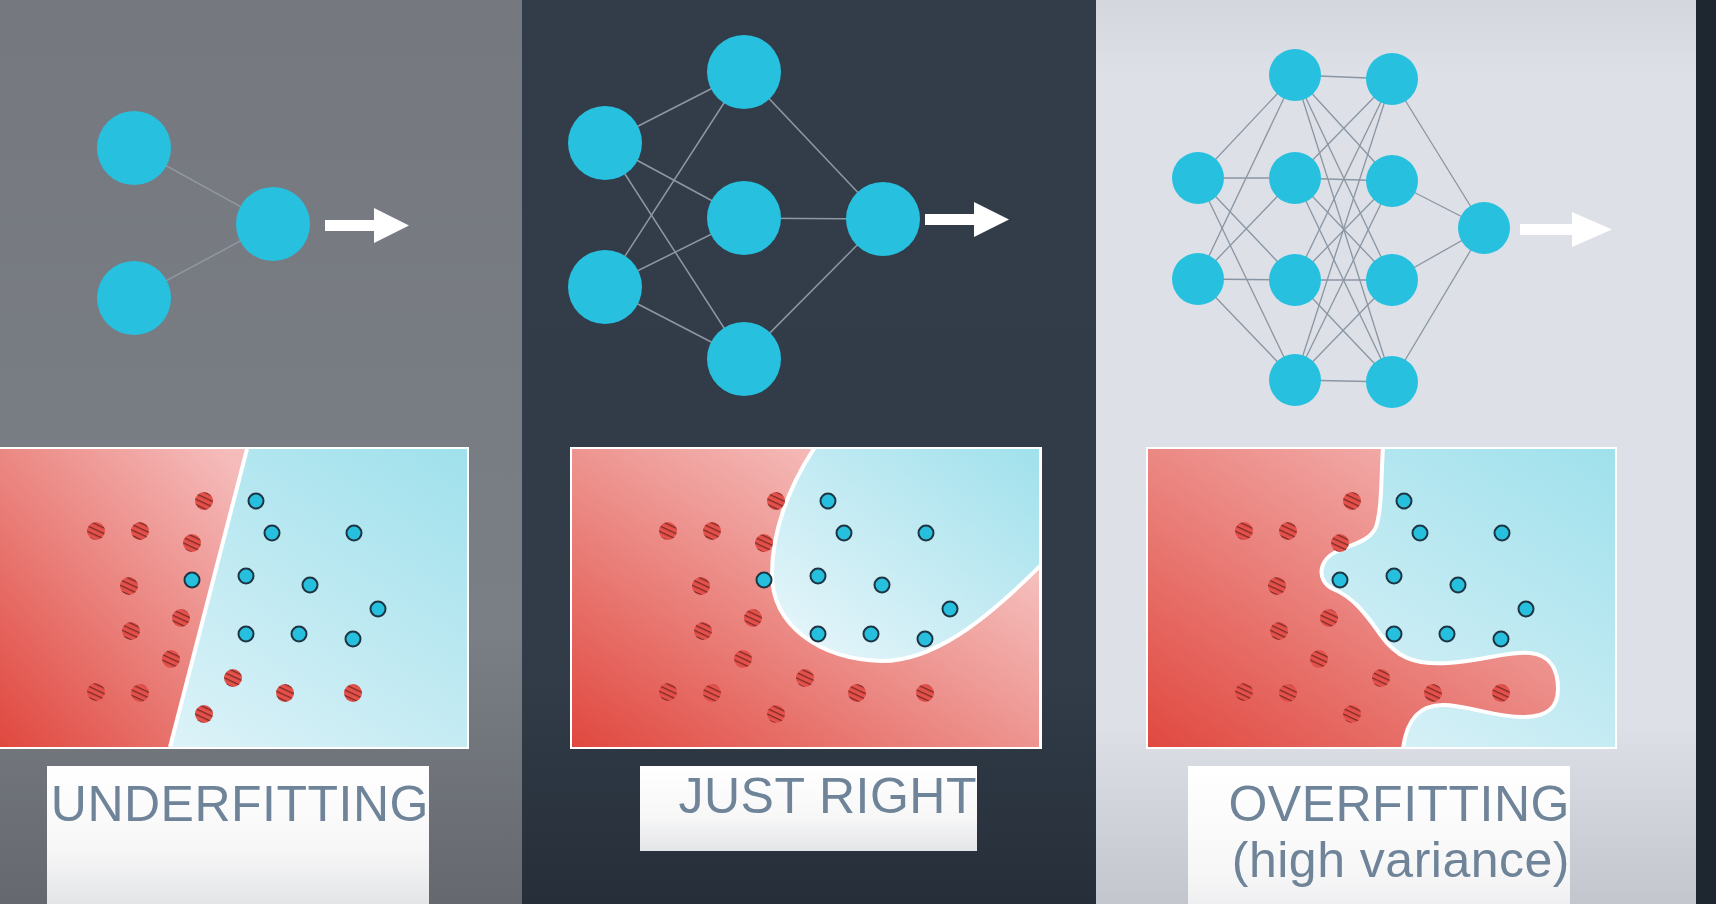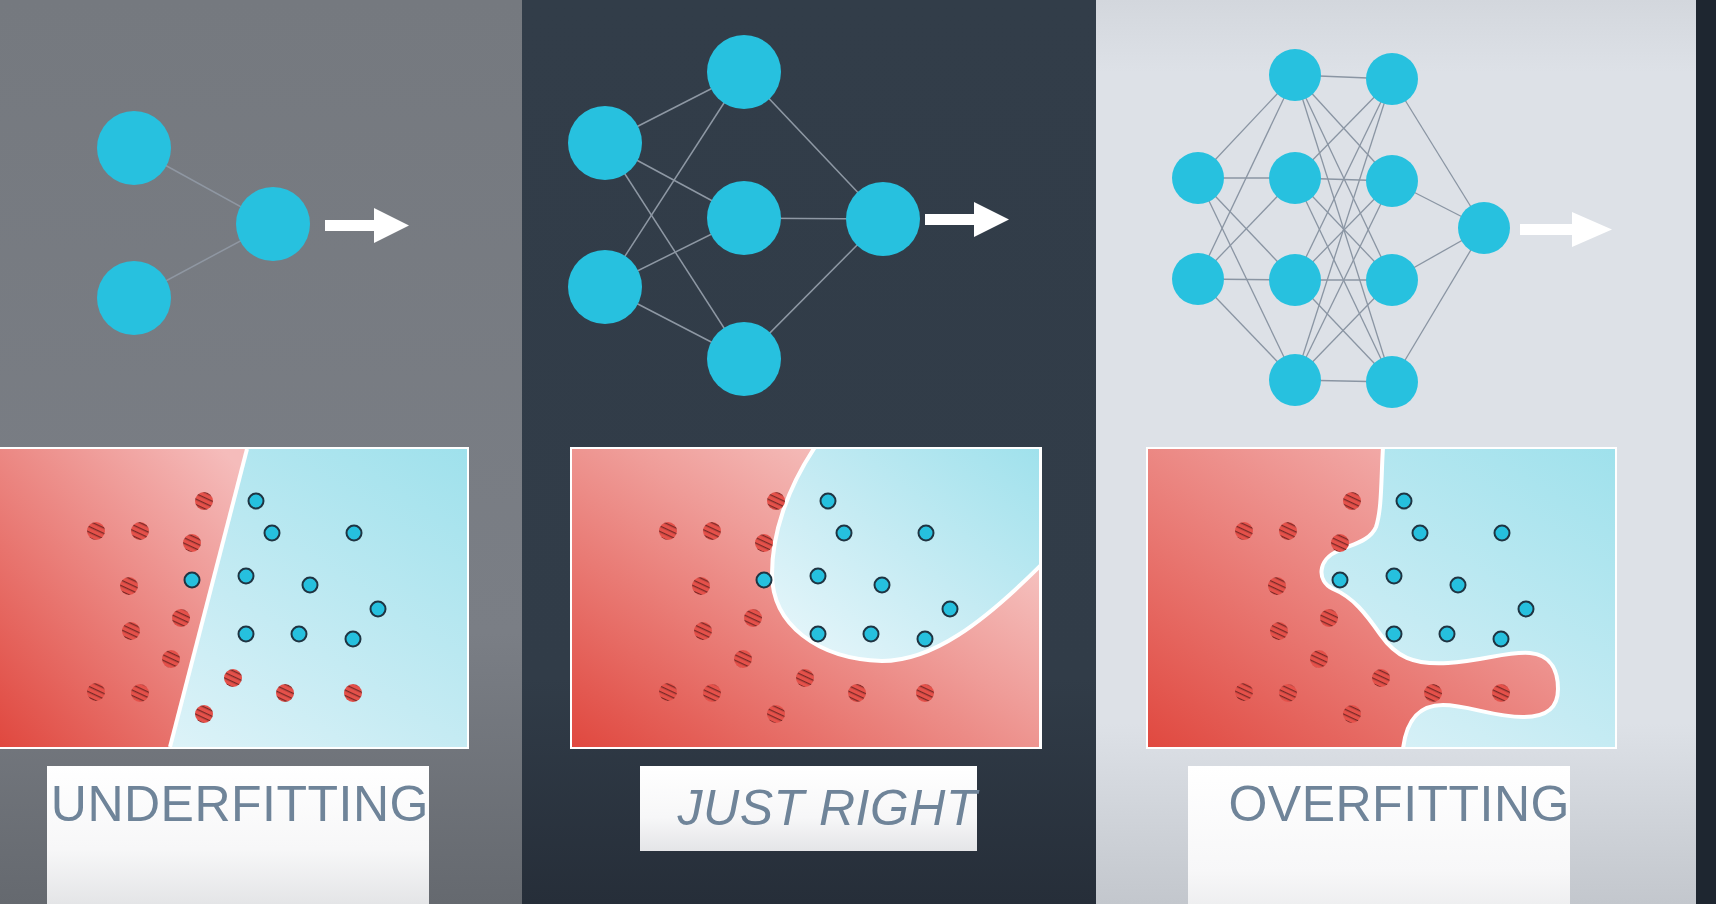--- a/index.html
+++ b/index.html
@@ -6,21 +6,21 @@
   body { width:1716px; height:904px; overflow:hidden; position:relative; background:#1e2630; font-family:"Liberation Sans", sans-serif; }
   .panel { position:absolute; top:0; height:904px; }
   #panel-under { left:0; width:522px; background:linear-gradient(#75797f 0%, #7a7e85 70%, #65696f 100%); }
   #panel-right { left:522px; width:574px; background:linear-gradient(#323d49 0%, #313c48 75%, #262e39 100%); }
   #panel-over { left:1096px; width:600px; background:linear-gradient(#d3d7dd 0%, #dde1e7 8%, #dde1e7 80%, #c3c7cd 100%); }
   #edge-band { position:absolute; left:1696px; top:0; width:20px; height:904px; background:#1e2630; }
   svg.layer { position:absolute; left:0; top:0; }
   .label-box { position:absolute; background:linear-gradient(#ffffff 0%, #f7f7f8 60%, #e4e5e7 100%); text-align:right; color:#6f8499; }
   .label-line { display:block; font-size:50px; line-height:56px; letter-spacing:0.5px; }
   #label-under { left:47px; top:766px; width:382px; height:138px; padding-top:10px; box-sizing:border-box; }
-  #label-right { left:640px; top:766px; width:337px; height:85px; padding-top:14px; box-sizing:border-box;font-style:italic; }
+  #label-right { left:640px; top:766px; width:337px; height:85px; padding-top:2px; box-sizing:border-box; }
   #label-over { left:1188px; top:766px; width:382px; height:176px; padding-top:10px; box-sizing:border-box; }
 </style>
 </head>
 <body>
 
 <div class="panel" id="panel-under"></div>
 <div class="panel" id="panel-right"></div>
 <div class="panel" id="panel-over"></div>
 <div id="edge-band"></div>
 
@@ -246,13 +246,14 @@
 </svg>
 
 <div class="label-box" id="label-under">
   <span class="label-line">UNDERFITTING</span>
 </div>
 <div class="label-box" id="label-right">
   <span class="label-line">JUST RIGHT</span>
 </div>
 <div class="label-box" id="label-over">
   <span class="label-line">OVERFITTING</span>
+  <span class="label-line">(high variance)</span>
 </div>
 
 </body></html>

